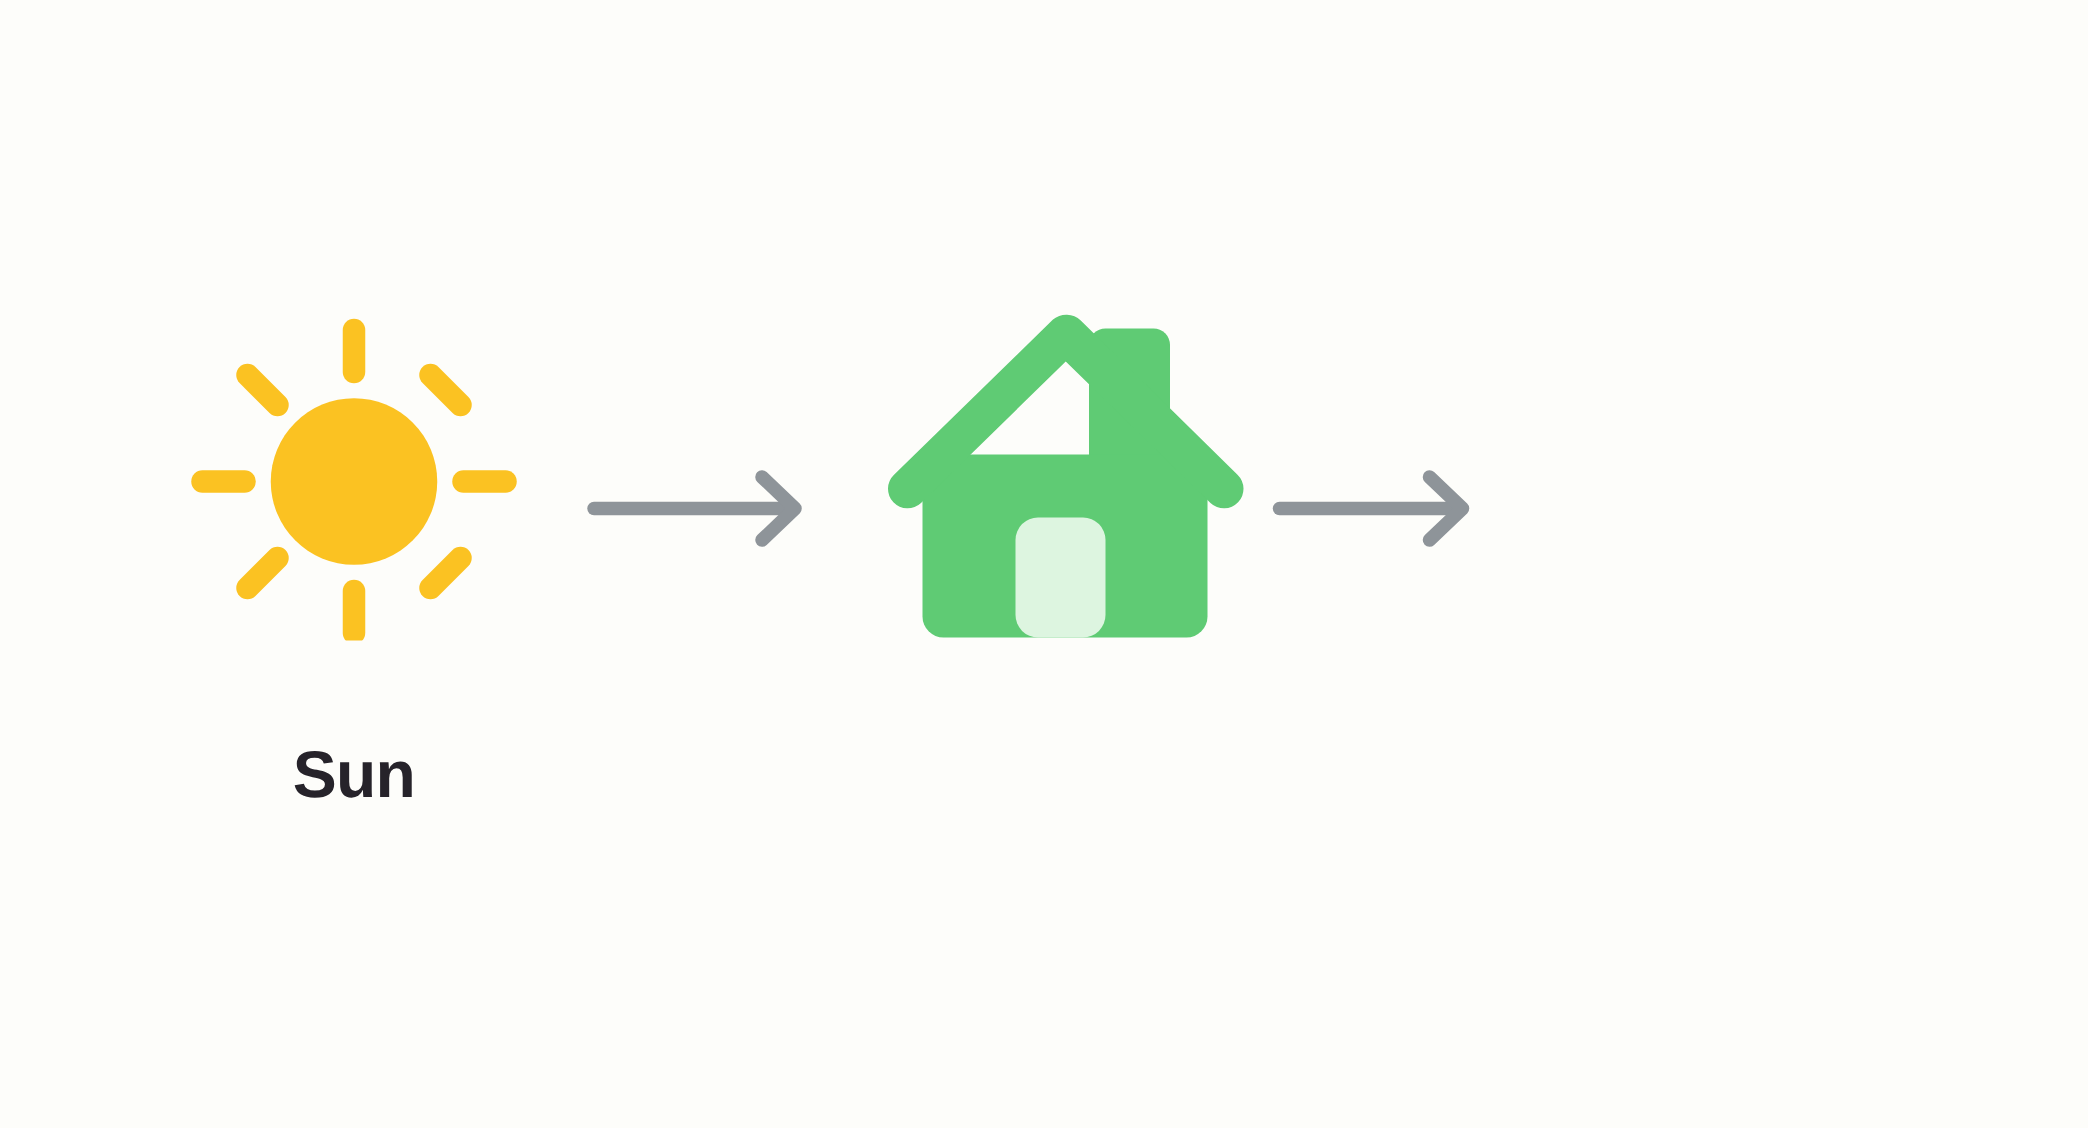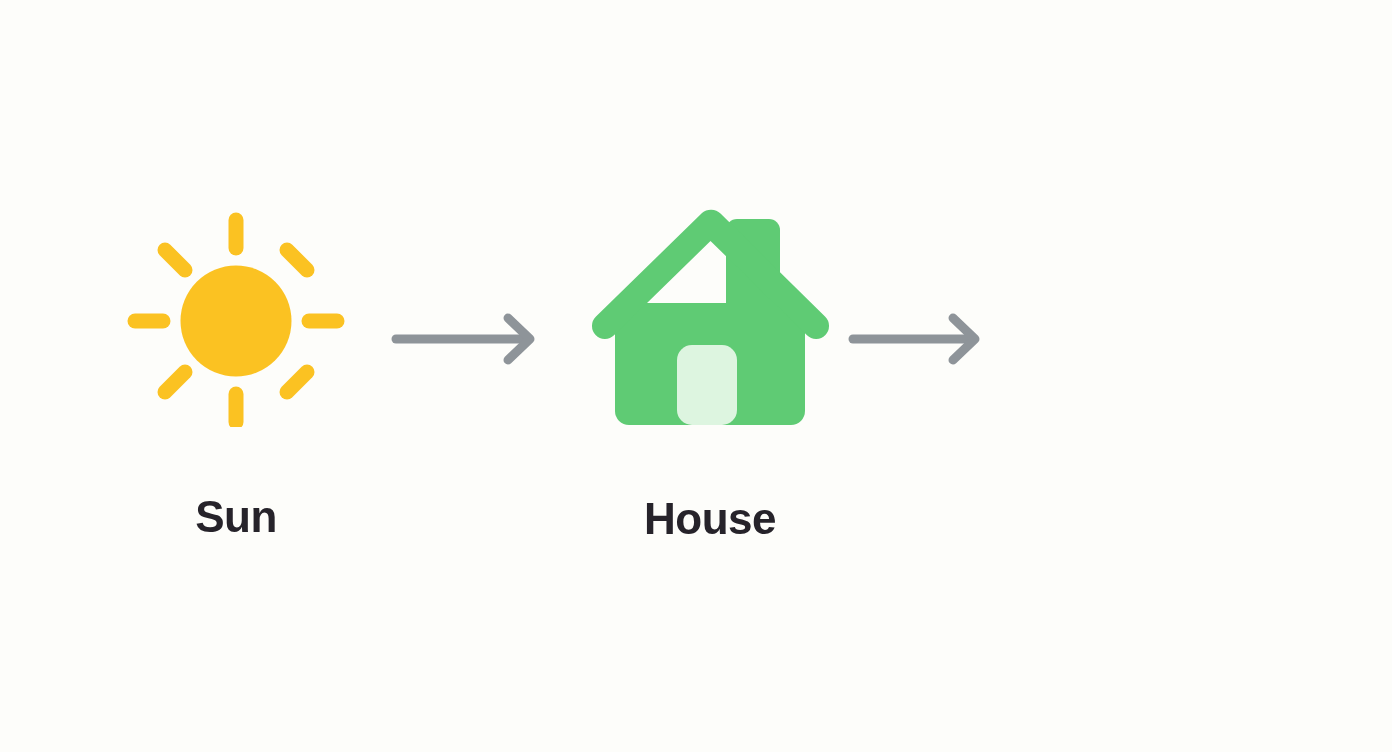--- a/index.html
+++ b/index.html
@@ -126,21 +126,20 @@
 
       <path d="M 152 24 h 32 a 11 11 0 0 1 11 11 v 92 h -54 v -92 a 11 11 0 0 1 11 -11 z" fill="#5fcb74"></path>
 
       <path d="M 30 108 h 190 v 108 a 14 14 0 0 1 -14 14 h -162 a 14 14 0 0 1 -14 -14 z" fill="#5fcb74"></path>
 
       <path d="M 117 18 a 14 14 0 0 1 18.5 0.6 L 240 121.5 a 13 13 0 0 1 -18 18.8
                L 125.5 46 L 29 140.3 a 13 13 0 0 1 -18 -18.8 z" fill="#5fcb74"></path>
 
       <rect x="92" y="150" width="60" height="80" rx="15" ry="15" fill="#ddf5e0"></rect>
     </svg>
-    <div class="node-label">House</div>
   </div>
 
   <div class="connector" id="connector-house-battery">
     <svg width="148" height="62" viewBox="0 0 148 62" xmlns="http://www.w3.org/2000/svg">
       <g stroke="#8e9499" stroke-width="9" stroke-linecap="round" stroke-linejoin="round" fill="none">
         <line x1="8" y1="31" x2="121" y2="31"></line>
         <polyline points="108,10 130,31 108,52"></polyline>
       </g>
     </svg>
   </div>

